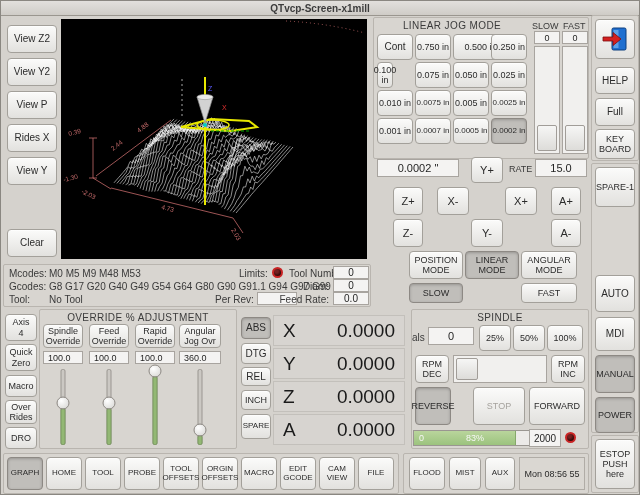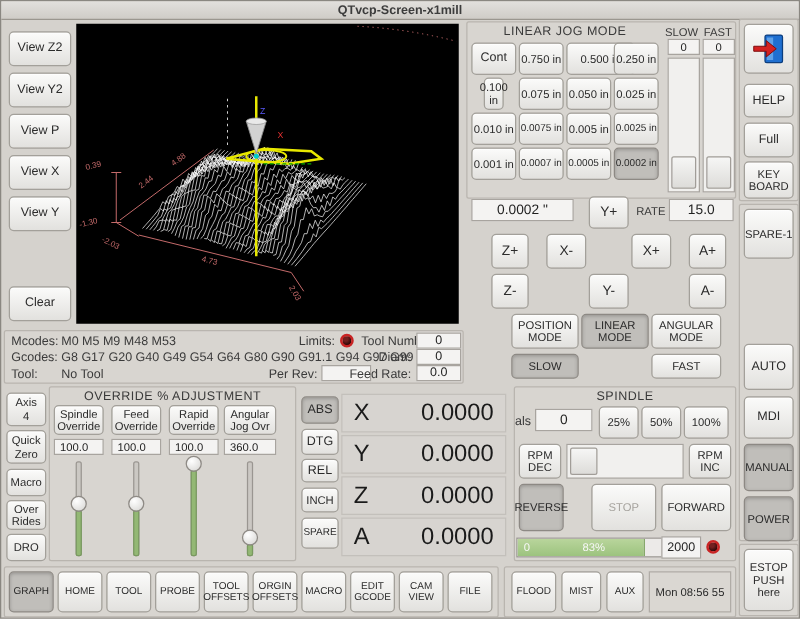--- a/index.html
+++ b/index.html
@@ -57,21 +57,21 @@
 <body>
 
 <div class="app">
   <div class="titlebar">
     <span>QTvcp-Screen-x1mill</span>
   </div>
 
   <div class="btn f10" style="left:6px;top:24px;width:50px;height:28px">View Z2</div>
   <div class="btn f10" style="left:6px;top:57px;width:50px;height:28px">View Y2</div>
   <div class="btn f10" style="left:6px;top:90px;width:50px;height:28px">View P</div>
-  <div class="btn f10" style="left:6px;top:123px;width:50px;height:28px">View X</div>
+  <div class="btn f10" style="left:6px;top:123px;width:50px;height:28px">Rides X</div>
   <div class="btn f10" style="left:6px;top:156px;width:50px;height:28px">View Y</div>
   <div class="btn f10" style="left:6px;top:228px;width:50px;height:28px">Clear</div>
 
   <div class="graph">
     <svg id="plot" viewBox="0 0 306 240" width="306" height="240">
       <g id="raster">
           <polyline points="53.0,163.8 55.3,161.2 57.6,158.6 59.9,156.0 62.2,153.3 64.5,150.5 66.8,147.7 69.2,142.4 71.5,144.1 73.8,138.3 76.1,137.0 78.4,134.9 80.7,130.2 83.0,131.6 85.3,124.3 87.6,127.1 89.9,119.8 92.2,122.2 94.5,118.4 96.8,116.2 99.2,114.0 101.5,111.8 103.8,109.5 106.1,107.1 108.4,104.8 110.7,102.4 113.0,99.9 "></polyline>
           <polyline points="55.9,164.4 58.2,161.7 60.5,159.0 62.8,156.2 65.1,153.4 67.4,147.8 69.7,149.9 72.0,141.5 74.3,144.2 76.6,136.4 79.0,137.2 81.3,132.6 83.6,130.3 85.9,129.5 88.2,124.1 90.5,126.7 92.8,119.2 95.1,122.8 97.4,115.5 99.7,117.9 102.0,114.2 104.3,112.1 106.6,109.9 108.9,107.7 111.2,105.3 113.5,103.0 115.8,100.6 "></polyline>
           <polyline points="58.8,164.9 61.1,162.1 63.4,159.3 65.7,156.1 68.0,154.3 70.3,148.1 72.6,149.3 74.9,140.6 77.2,143.2 79.5,134.2 81.8,136.4 84.1,129.6 86.4,129.7 88.7,126.5 91.0,123.6 93.3,124.4 95.6,118.6 97.9,122.2 100.2,114.7 102.6,118.6 104.9,111.7 107.2,112.3 109.5,110.2 111.8,108.1 114.1,105.9 116.4,103.5 118.7,101.2 "></polyline>
           <polyline points="61.7,165.3 64.0,162.5 66.3,157.6 68.6,157.2 70.9,152.7 73.2,148.5 75.5,147.2 77.8,139.6 80.1,141.1 82.4,131.8 84.7,134.5 87.0,126.0 89.3,128.1 91.6,122.7 93.9,122.5 96.2,121.2 98.5,117.9 100.8,120.2 103.1,114.1 105.4,118.4 107.7,111.0 110.0,114.3 112.3,110.5 114.6,108.5 116.9,106.3 119.2,104.1 121.5,101.8 "></polyline>
@@ -145,21 +145,21 @@
     </svg>
   </div>
 
   <div class="frame" style="left:372px;top:16px;width:216px;height:142px"></div>
   <div class="grouptitle" style="left:376px;top:19px;width:150px">LINEAR  JOG  MODE</div>
 
   <div class="btn f10" style="left:376px;top:33px;width:36px;height:26px">Cont</div>
   <div class="btn f9" style="left:414px;top:33px;width:36px;height:26px">0.750 in</div>
   <div class="btn f9" style="left:452px;top:33px;width:55px;height:26px">0.500 in</div>
   <div class="btn f9" style="left:490px;top:33px;width:36px;height:26px">0.250 in</div>
-  <div class="btn f9" style="left:386px;top:61px;width:16px;height:26px">0.100 in</div>
+  <div class="btn f9" style="left:376px;top:61px;width:16px;height:26px">0.100 in</div>
   <div class="btn f9" style="left:414px;top:61px;width:36px;height:26px">0.075 in</div>
   <div class="btn f9" style="left:452px;top:61px;width:36px;height:26px">0.050 in</div>
   <div class="btn f9" style="left:490px;top:61px;width:36px;height:26px">0.025 in</div>
   <div class="btn f9" style="left:376px;top:89px;width:36px;height:26px">0.010 in</div>
   <div class="btn f8" style="left:414px;top:89px;width:36px;height:26px">0.0075 in</div>
   <div class="btn f9" style="left:452px;top:89px;width:36px;height:26px">0.005 in</div>
   <div class="btn f8" style="left:490px;top:89px;width:36px;height:26px">0.0025 in</div>
   <div class="btn f9" style="left:376px;top:117px;width:36px;height:26px">0.001 in</div>
   <div class="btn f8" style="left:414px;top:117px;width:36px;height:26px">0.0007 in</div>
   <div class="btn f8" style="left:452px;top:117px;width:36px;height:26px">0.0005 in</div>

